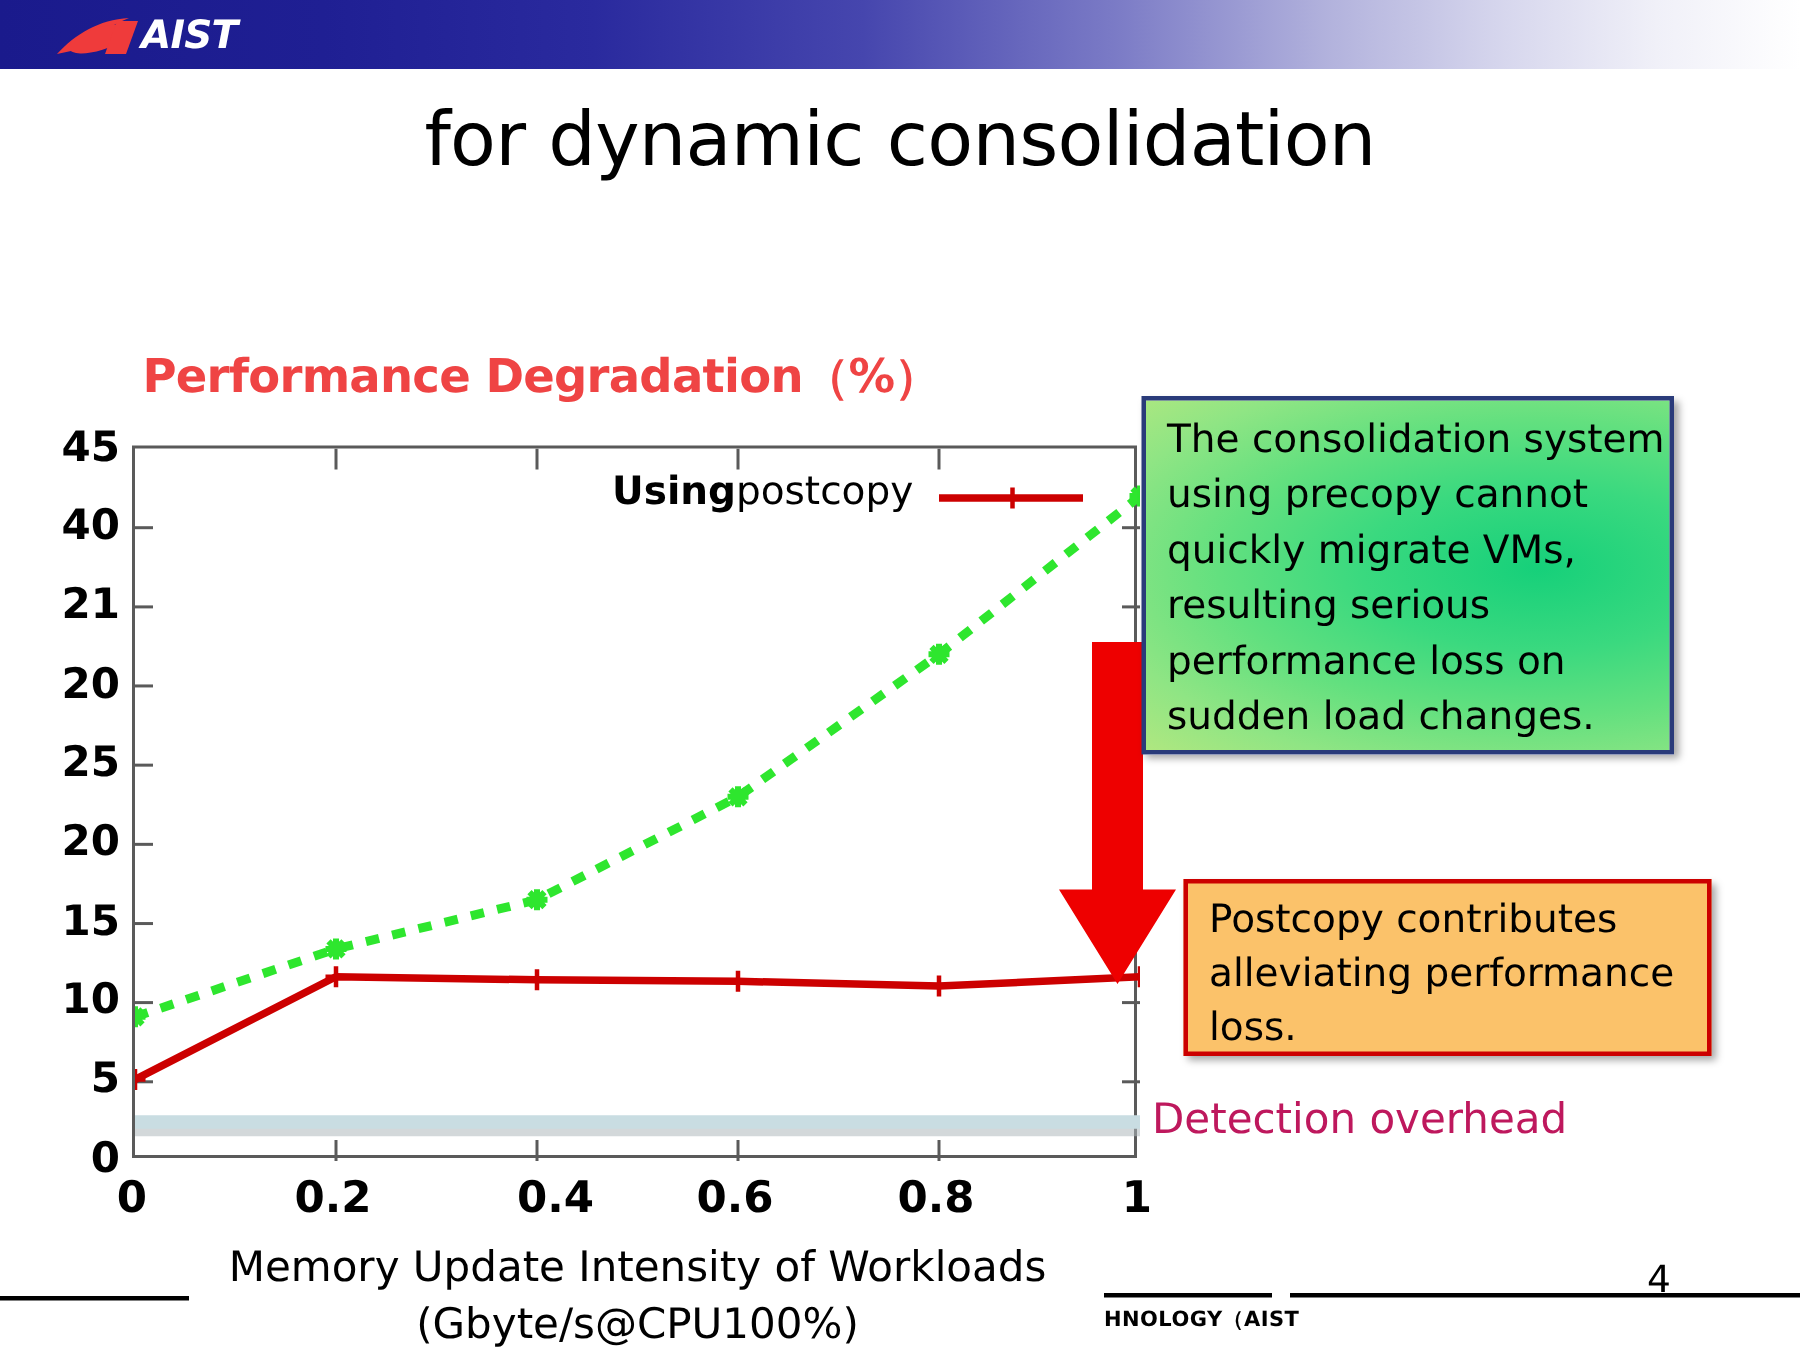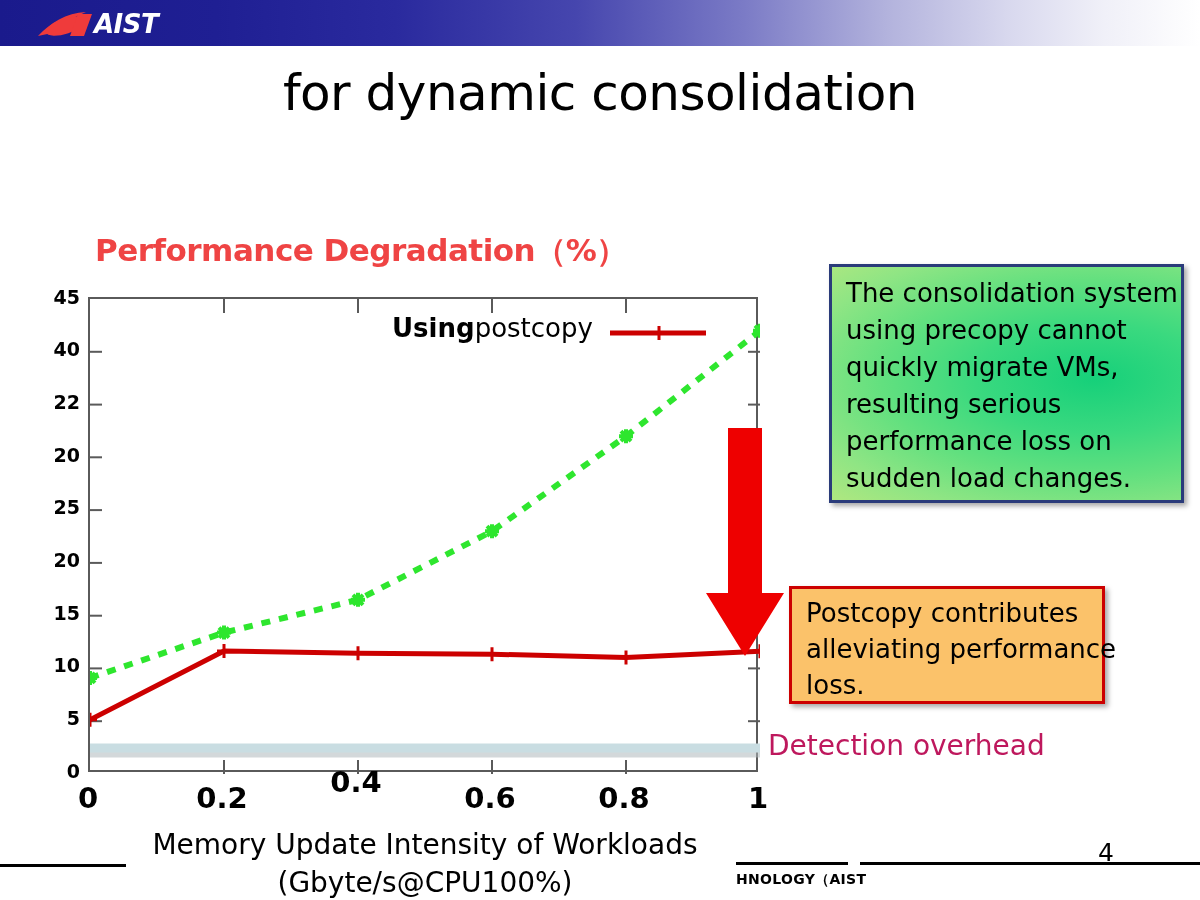--- a/index.html
+++ b/index.html
@@ -79,21 +79,21 @@
     background: #ffffff;
   }
   #chart-svg { position: absolute; left: 0; top: 0; }
 
   .ytick-label {
     position: absolute;
     right: 0;
     width: 60px;
     text-align: right;
     font-family: "DejaVu Sans", sans-serif;
-    font-size: 19px;
+    font-size: 28px;
     font-weight: bold;
     color: #000000;
     line-height: 27px;
   }
   #ytick-col {
     position: absolute;
     left: 20px; top: 0;
     width: 60px; height: 900px;
   }
 
@@ -115,21 +115,21 @@
     text-align: center;
     font-family: "DejaVu Sans", sans-serif;
     font-size: 28px;
     color: #000000;
     line-height: 38px;
   }
 
   
   #green-box {
     position: absolute;
-    left: 829px; top: 264px;
+    left: 761px; top: 264px;
     width: 355px; height: 239px;
     box-sizing: border-box;
     border: 3px solid #2a3b7a;
     background: radial-gradient(ellipse 130% 90% at 75% 48%,
                 #16d07a 0%, #3ad97f 26%, #63e07f 47%,
                 #8fe584 66%, #b8e87f 86%, #c9ec86 100%);
     box-shadow: 3px 3px 5px rgba(0,0,0,0.35);
   }
   #green-box-text {
     position: absolute;
@@ -137,21 +137,21 @@
     width: 360px;
     font-family: "DejaVu Sans", sans-serif;
     font-size: 26px;
     color: #000000;
     line-height: 37px;
   }
 
   #orange-box {
     position: absolute;
     left: 789px; top: 586px;
-    width: 316px; height: 118px;
+    width: 352px; height: 118px;
     box-sizing: border-box;
     border: 3px solid #cc0000;
     background: #fbc濃;
     background: #fbc26a;
     box-shadow: 3px 3px 5px rgba(0,0,0,0.35);
   }
   #orange-box-text {
     position: absolute;
     left: 14px; top: 6px;
     width: 362px;
@@ -245,21 +245,21 @@
 
 <div id="slide-title">
   <div>for dynamic consolidation</div>
 </div>
 
 <div id="chart-heading">Performance Degradation（%）</div>
 
 <div id="ytick-col">
   <div class="ytick-label" style="top:284px;">45</div>
   <div class="ytick-label" style="top:336px;">40</div>
-  <div class="ytick-label" style="top:389px;">22</div>
+  <div class="ytick-label" style="top:389px;">21</div>
   <div class="ytick-label" style="top:442px;">20</div>
   <div class="ytick-label" style="top:494px;">25</div>
   <div class="ytick-label" style="top:547px;">20</div>
   <div class="ytick-label" style="top:600px;">15</div>
   <div class="ytick-label" style="top:652px;">10</div>
   <div class="ytick-label" style="top:705px;">5</div>
   <div class="ytick-label" style="top:758px;">0</div>
 </div>
 
 <div id="chart-area">
@@ -325,36 +325,36 @@
         <path d="M-7,420.7 h14 M0,413.7 v14"></path>
         <path d="M127,352.1 h14 M134,345.1 v14"></path>
         <path d="M261,354.2 h14 M268,347.2 v14"></path>
         <path d="M395,355.2 h14 M402,348.2 v14"></path>
         <path d="M529,358.4 h14 M536,351.4 v14"></path>
         <path d="M663,352.2 h14 M670,345.2 v14"></path>
       </g>
     </g>
   </svg>
 
-  <div class="legend-row" style="left:302px; top:14px;text-align:center;">
+  <div class="legend-row" style="left:318px; top:14px;text-align:center;">
     <span class="legend-strong">Using</span><span class="legend-normal">postcopy</span>
     <svg width="100" height="20" style="vertical-align:middle; margin-left:10px;">
       <line x1="2" y1="10" x2="98" y2="10" stroke="#cc0000" stroke-width="5"></line>
       <path d="M44,10 h14 M51,3 v14" stroke="#cc0000" stroke-width="3"></path>
     </svg>
   </div>
 </div>
 
 <svg id="red-arrow" width="78" height="230" viewBox="0 0 78 230">
   <path d="M22,0 L56,0 L56,165 L78,165 L39,228 L0,165 L22,165 Z" fill="#ee0000"></path>
 </svg>
 
 <div class="xtick-label" style="left:48px;  top:784px;">0</div>
 <div class="xtick-label" style="left:182px; top:784px;">0.2</div>
-<div class="xtick-label" style="left:316px; top:768px;">0.4</div>
+<div class="xtick-label" style="left:316px; top:784px;text-align:right;">0.4</div>
 <div class="xtick-label" style="left:450px; top:784px;">0.6</div>
 <div class="xtick-label" style="left:584px; top:784px;">0.8</div>
 <div class="xtick-label" style="left:718px; top:784px;">1</div>
 
 <div id="xaxis-title">
   <div>Memory Update Intensity of Workloads</div>
   <div>(Gbyte/s@CPU100%)</div>
 </div>
 
 <div id="green-box">

